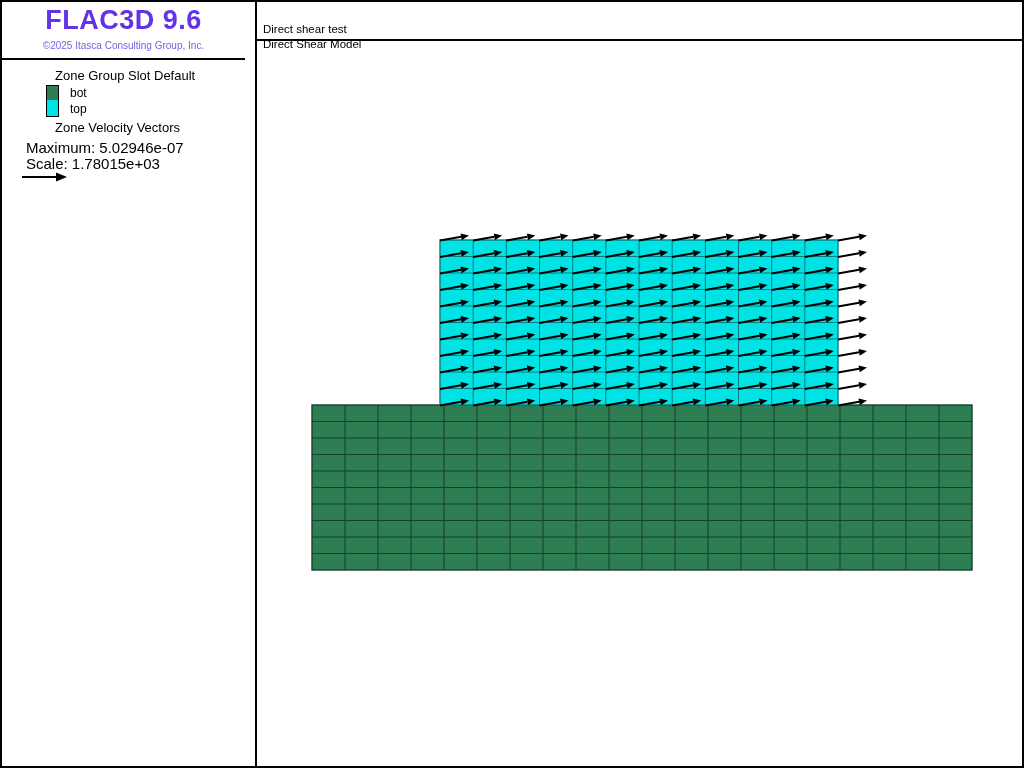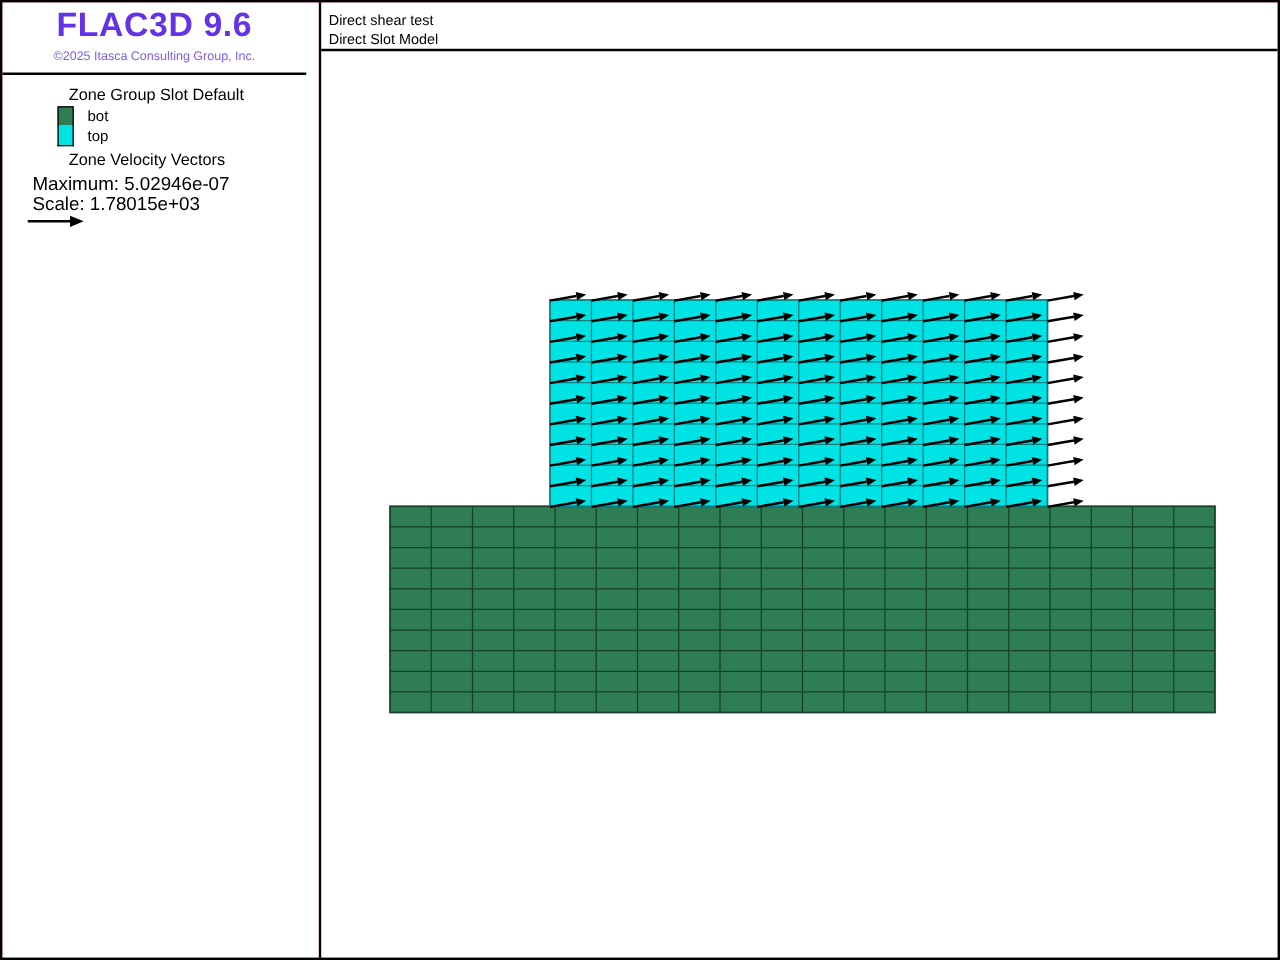--- a/index.html
+++ b/index.html
@@ -3,21 +3,21 @@
 <meta charset="utf-8">
 <style>
   * { margin: 0; padding: 0; box-sizing: border-box; }
   html, body { width: 1024px; height: 768px; background: #ffffff; }
   body { font-family: "Liberation Sans", "DejaVu Sans", sans-serif; }
 
   .canvas {
     position: relative;
     width: 1024px;
     height: 768px;
-    background: #be185d;
+    background: #1d4ed8;
     border: 2px solid #000000;
     display: flex;
   }
 
   
   .sidebar {
     position: relative;
     width: 253px;
     height: 100%;
     background: #ffffff;
@@ -103,21 +103,21 @@
     position: relative;
     flex: 1;
     height: 100%;
     display: flex;
     flex-direction: column;
     background: #ffffff;
   }
   .view-header {
     height: 39px;
     border-bottom: 2px solid #000000;
-    padding: 8px 0 0 6px;
+    padding: 20px 0 0 6px;
     font-size: 11.5px;
     line-height: 15px;
     color: #000000;
   }
   .viewport {
     position: relative;
     flex: 1;
     overflow: hidden;
   }
   .viewport svg {
@@ -156,21 +156,21 @@
       <line x1="0" y1="6" x2="36" y2="6" stroke="#000000" stroke-width="2"></line>
       <polygon points="34,1.5 45,6 34,10.5" fill="#000000"></polygon>
     </svg>
   </div>
 
   <div class="divider-v"></div>
 
   <div class="main">
     <div class="view-header">
       <div>Direct shear test</div>
-      <div>Direct Slot Model</div>
+      <div>Direct Shear Model</div>
     </div>
     <div class="viewport">
       <svg id="model-svg" xmlns="http://www.w3.org/2000/svg" viewBox="0 0 765 725">
           <g>
             <rect x="55" y="364" width="660" height="165" fill="#2E7D53" stroke="#16402B" stroke-width="1.4"></rect>
             <line x1="88" y1="364" x2="88" y2="529" stroke="#16402B" stroke-width="1"></line>
             <line x1="121" y1="364" x2="121" y2="529" stroke="#16402B" stroke-width="1"></line>
             <line x1="154" y1="364" x2="154" y2="529" stroke="#16402B" stroke-width="1"></line>
             <line x1="187" y1="364" x2="187" y2="529" stroke="#16402B" stroke-width="1"></line>
             <line x1="220" y1="364" x2="220" y2="529" stroke="#16402B" stroke-width="1"></line>

